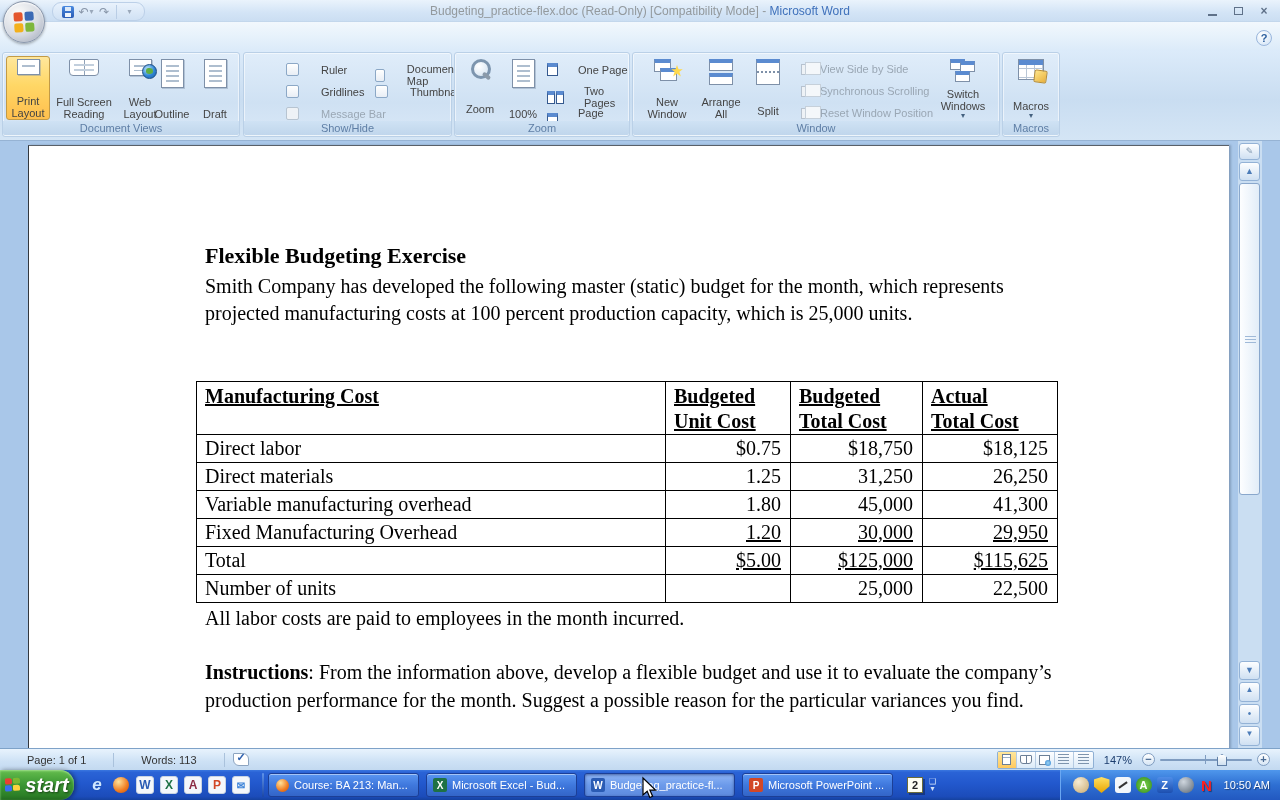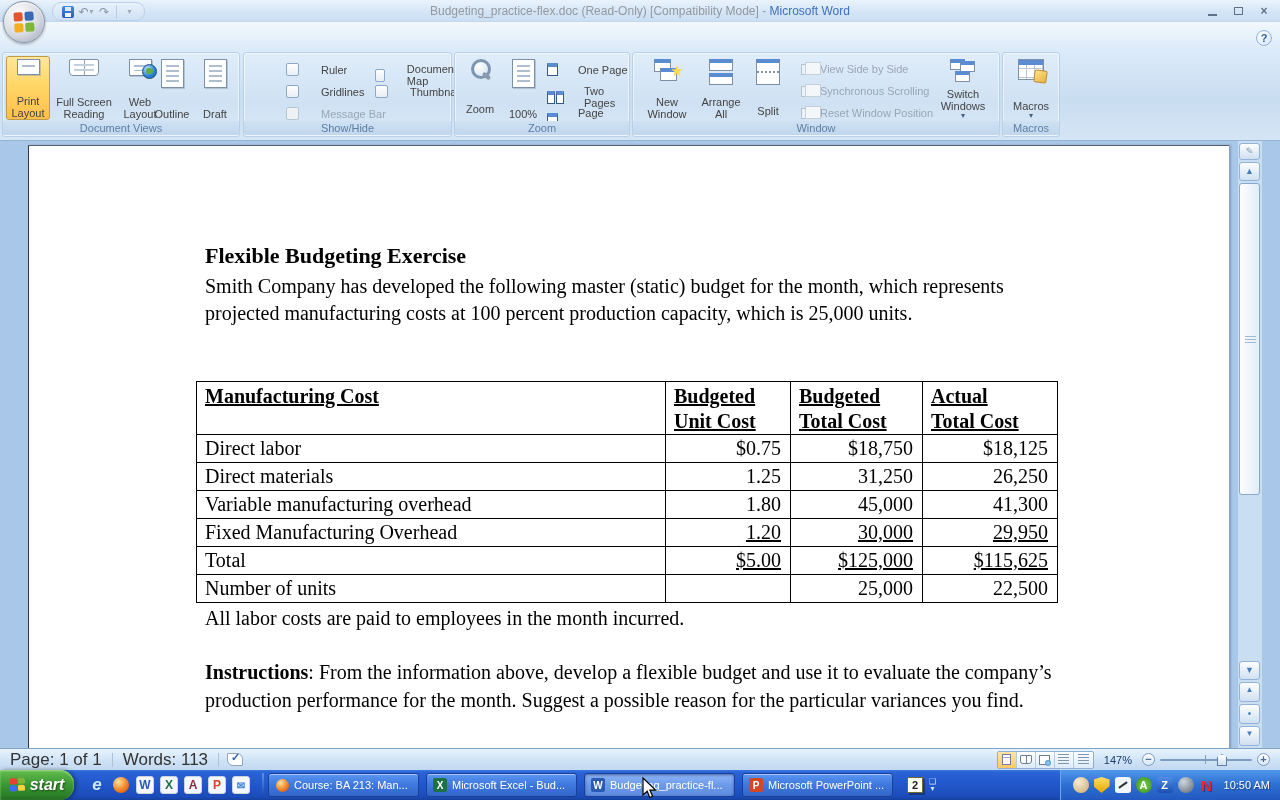--- a/index.html
+++ b/index.html
@@ -133,21 +133,21 @@
     box-shadow:0 3px 0 #9fb9d8, 0 6px 0 #9fb9d8; }
   .sb-down { top:520px; height:19px; font-size:9px; line-height:17px; }
   .sb-prev { top:541px; height:20px; font-size:8px; line-height:9px; padding-top:2px; }
   .sb-ball { top:563px; height:20px; font-size:10px; line-height:18px; }
   .sb-next { top:585px; height:20px; font-size:8px; line-height:9px; padding-top:2px; }
 
   
   .statusbar { position:absolute; left:0; top:748px; width:1280px; height:22px;
     background:linear-gradient(#e8f3fd,#cde1f5 60%,#c3d9f0); border-top:1px solid #7ea2c8;
     display:flex; align-items:center; color:#333; }
-  .sb-item { padding:0 10px; font-size:17px; }
+  .sb-item { padding:0 27px; font-size:11px; }
   .sb-sep { width:1px; height:14px; background:#aac2dc; }
   .proof { width:16px; height:13px; margin-left:8px; background:#fff; border:1px solid #8ca4c0;
     border-radius:1px 6px 1px 6px; position:relative; }
   .proof:after { content:"✓"; position:absolute; left:3px; top:-3px; color:#2f62b0; font-size:11px; font-weight:bold; }
   .sb-right { margin-left:auto; display:flex; align-items:center; gap:6px; padding-right:10px; }
   .viewsw { display:flex; border:1px solid #8fb0d4; background:linear-gradient(#fdfeff,#dcebf8); border-radius:2px; }
   .vcell { width:19px; height:16px; display:flex; align-items:center; justify-content:center; border-right:1px solid #b5cbe2; }
   .vcell:last-child { border-right:none; }
   .vcell.sel { background:linear-gradient(#ffe79c,#ffc95e); }
   .mini-page { width:9px; height:11px; background:#fff; border:1px solid #6c7f96;
@@ -170,21 +170,21 @@
     clip-path:polygon(50% 0,100% 28%,100% 100%,0 100%,0 28%); }
 
   
   .taskbar { position:absolute; left:0; top:770px; width:1280px; height:30px;
     background:linear-gradient(#3a77e0,#2a63d6 8%,#2258cd 45%,#1c4cba 88%,#15429f);
     display:flex; align-items:center; }
   .startbtn { width:74px; height:30px; border-radius:0 14px 14px 0;
     background:linear-gradient(#65bd4e,#3d9a35 45%,#2c7f27 85%,#236b20);
     box-shadow:inset 0 1px 2px #9fe08c, 2px 0 4px rgba(0,0,0,.4);
     display:flex; align-items:center; justify-content:center; gap:4px;
-    color:#fff; font-weight:bold; font-style:italic; font-size:16px; text-shadow:1px 1px 2px rgba(0,0,0,.5); }
+    color:#fff; font-weight:bold; font-style:italic; font-size:20px; text-shadow:1px 1px 2px rgba(0,0,0,.5); }
   .winflag { width:16px; height:15px; display:grid; grid-template-columns:7px 7px; grid-template-rows:6px 6px; gap:1px; transform:skewY(-5deg); }
   .winflag i { border-radius:1px 3px 1px 2px; }
   .qlaunch { display:flex; align-items:center; gap:6px; padding:0 8px 0 14px; }
   .ql { width:18px; height:18px; display:flex; align-items:center; justify-content:center;
     font-weight:bold; font-size:13px; border-radius:3px; }
   .ql.boxed { background:#f4f7fb; border:1px solid #c9d4e2; font-size:12px; }
   .ie-e { color:#cfe6ff; font-style:italic; font-size:17px; text-shadow:0 0 2px #1b4fa8; }
   .ff { width:16px; height:16px; border-radius:50%; background:radial-gradient(circle at 35% 30%, #ffe29a, #f07b1f 60%, #c4510c); }
   .tb-sep { width:2px; height:24px; background:linear-gradient(#5f93ea,#1c47a4); margin:0 4px; border-radius:1px; }
   .taskbtns { display:flex; align-items:center; gap:7px; }

